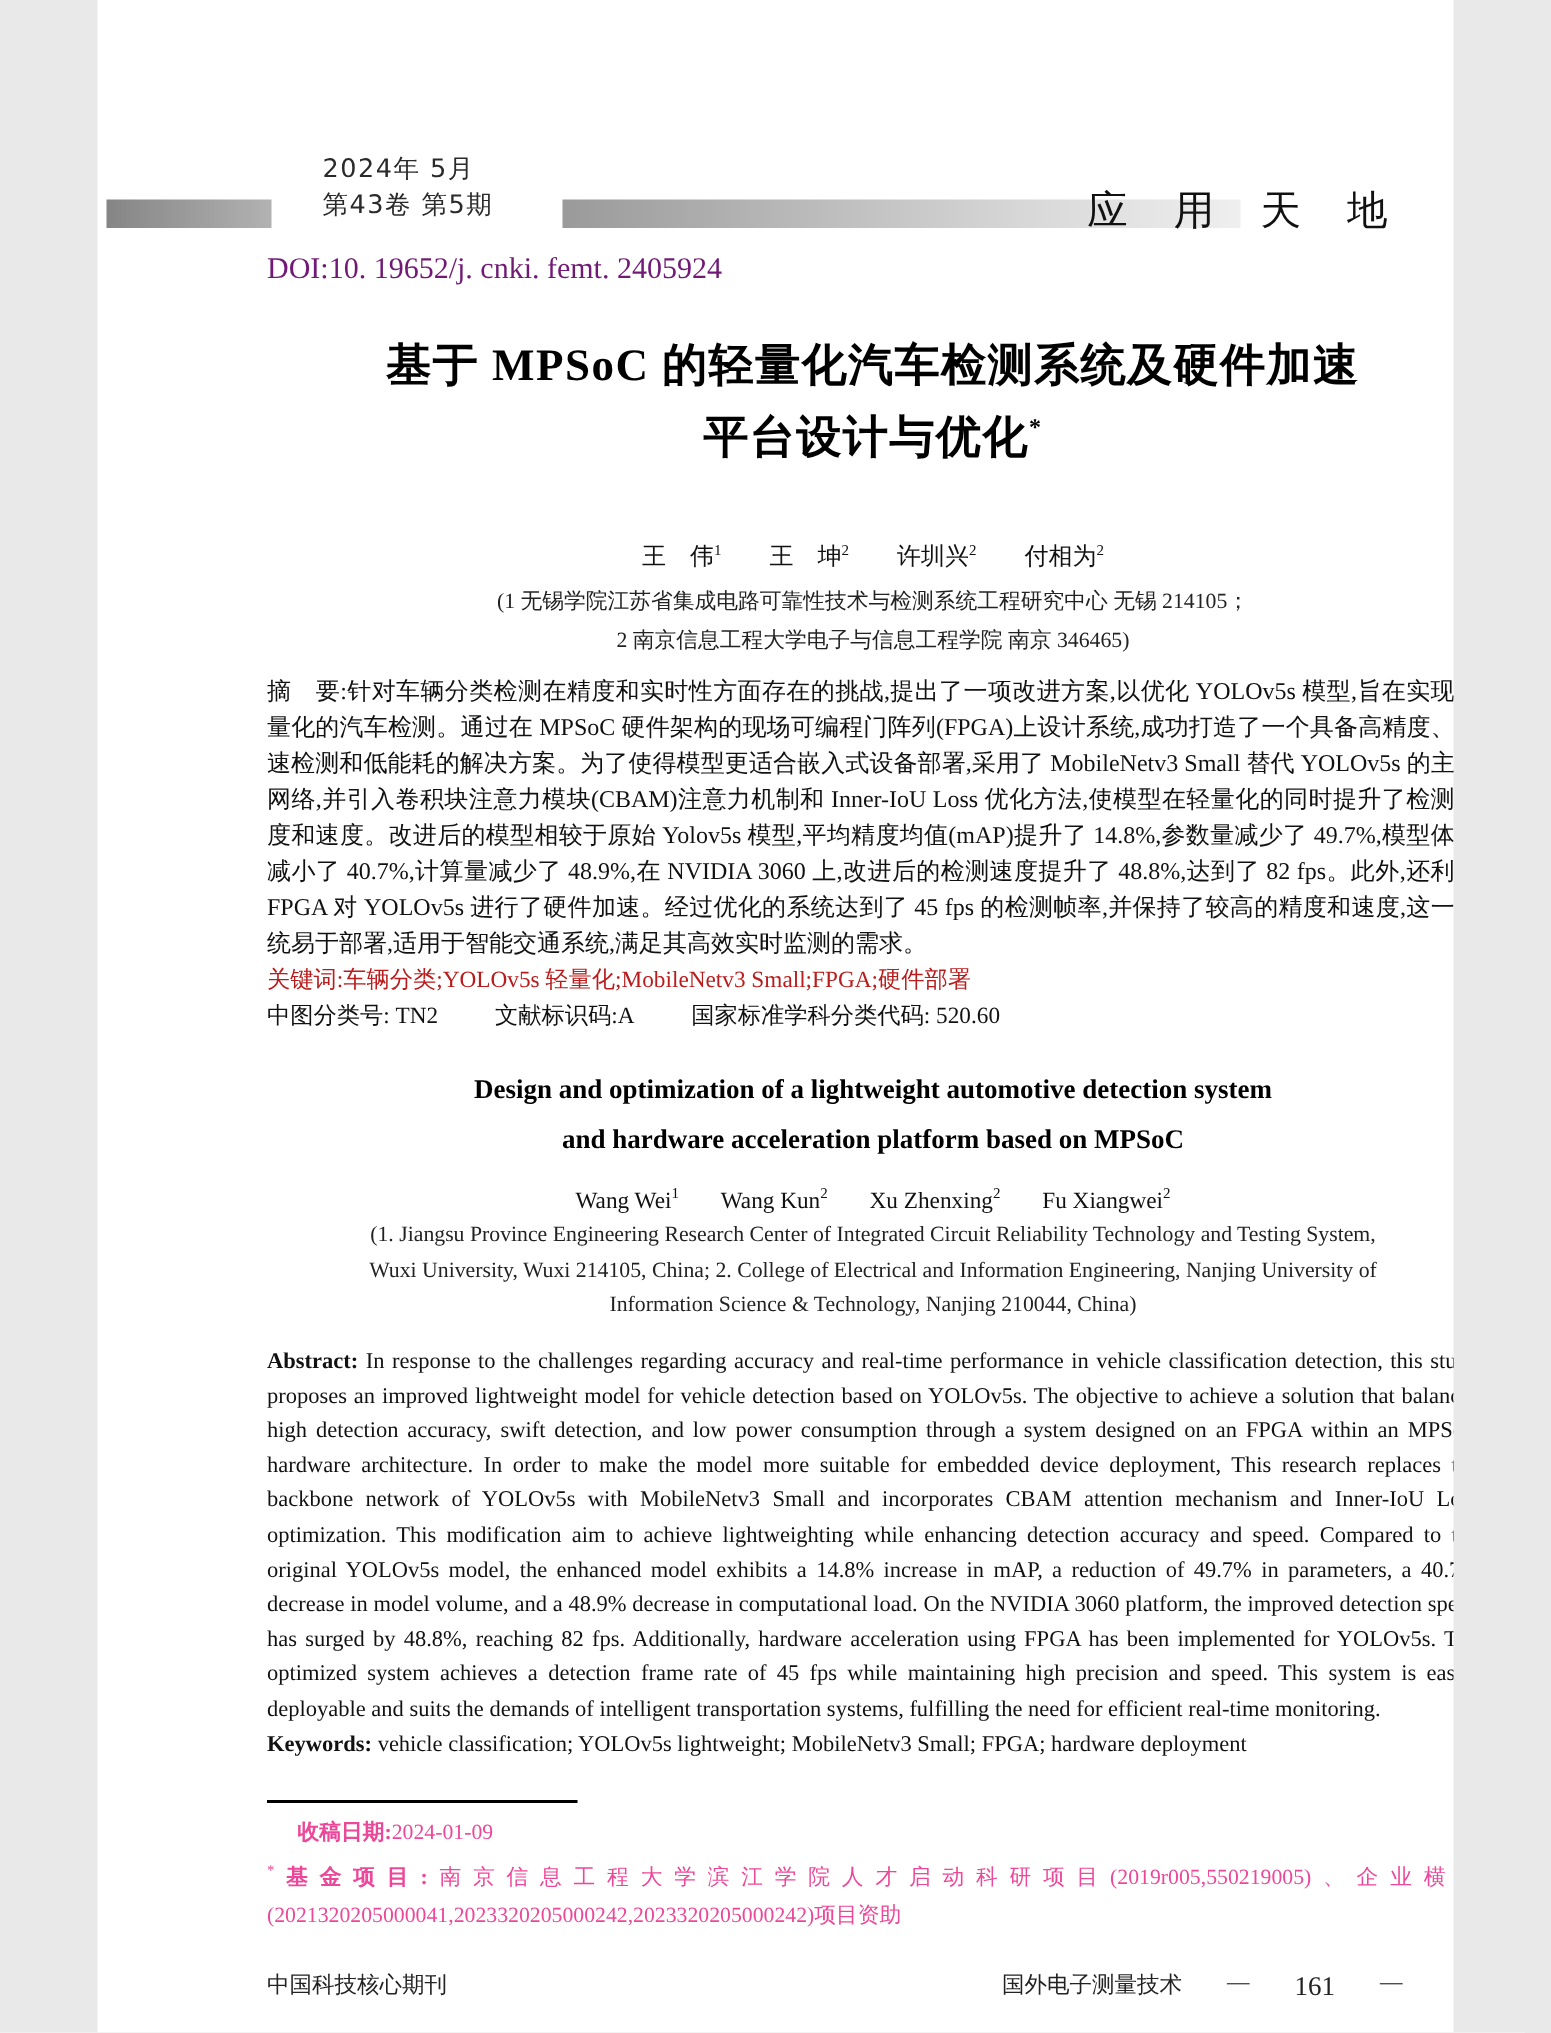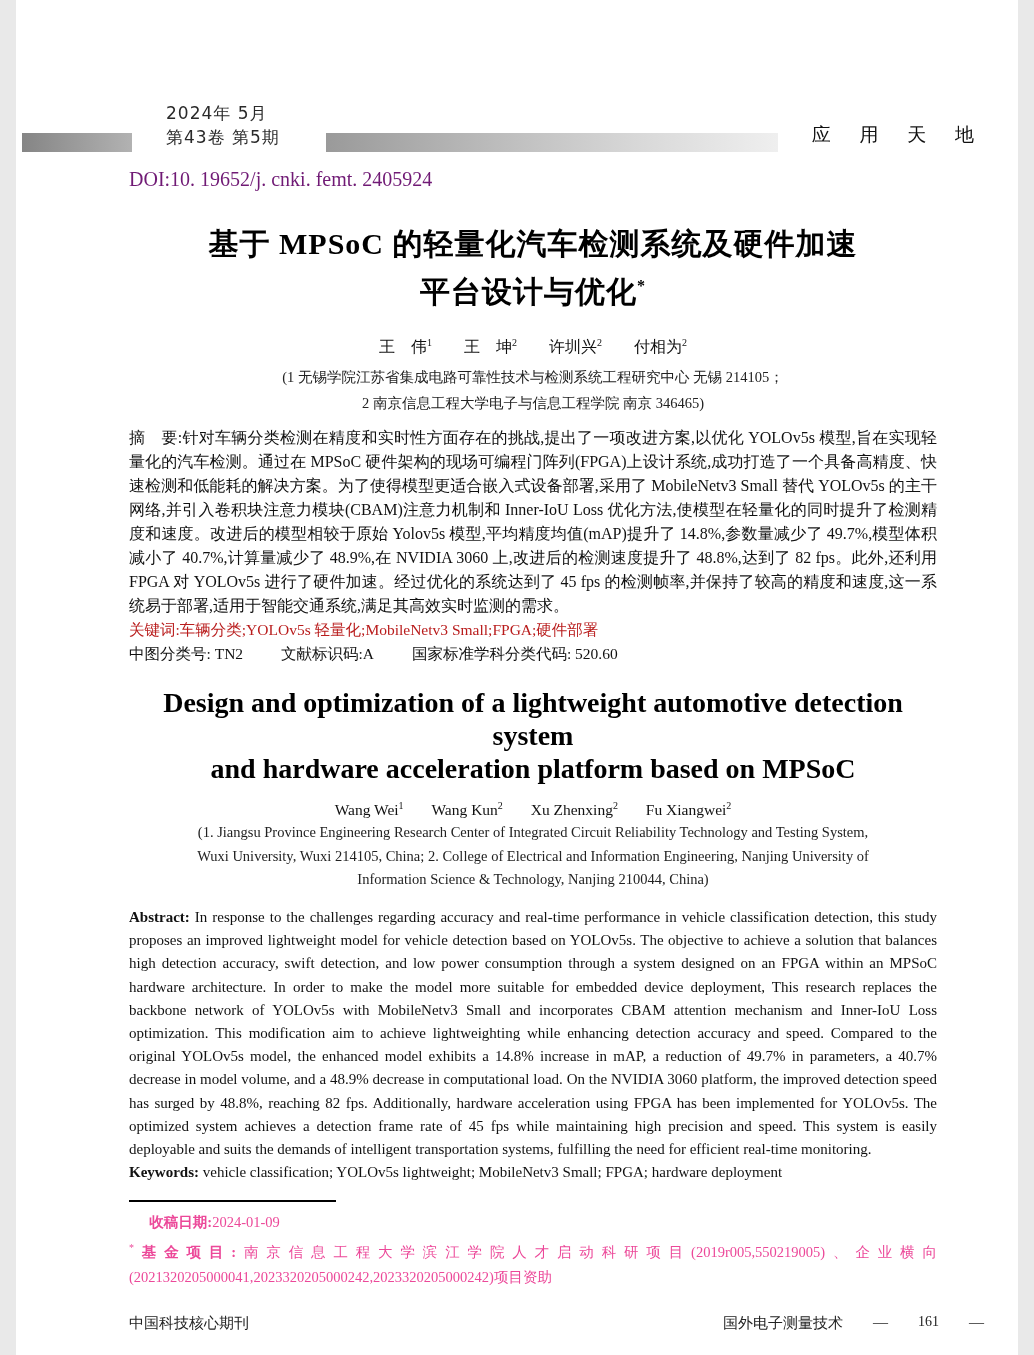--- a/index.html
+++ b/index.html
@@ -1,18 +1,18 @@
 <!DOCTYPE html>
 <html><head>
 <meta charset="utf-8">
 <style>
   html,body{margin:0;padding:0;background:#e9e9e9;}
   .page{
     position:relative;
-    width:1002px;height:1355px;
+    width:904px;height:1355px;
     margin:0 auto;
     background:#ffffff;
     font-family:"Liberation Serif","DejaVu Serif",serif;
     color:#1c1c1c;
     overflow:hidden;
   }
   
   .issue-block{
     position:absolute;left:150px;top:101px;
     font-family:"DejaVu Sans",sans-serif;
@@ -22,47 +22,47 @@
   .bar-left{
     position:absolute;left:6px;top:133px;width:110px;height:19px;
     background:linear-gradient(to right,#858585,#b2b2b2);
   }
   .bar-mid{
     position:absolute;left:310px;top:133px;width:452px;height:19px;
     background:linear-gradient(to right,#9a9a9a,#d9d9d9 70%,#efefef);
   }
   .banner{
     position:absolute;right:32px;top:122px;
-    font-size:19px;letter-spacing:12px;color:#111;
+    font-size:27px;letter-spacing:12px;color:#111;
     font-weight:500;white-space:nowrap;
   }
   .doi{position:absolute;left:113px;top:168px;font-size:20px;color:#701a75;text-align:right;}
   
   .main{position:absolute;left:113px;top:215px;width:808px;}
   .cn-title{
     margin:8px 0 0 0;text-align:center;
     font-size:30px;line-height:42px;font-weight:bold;color:#000;
     letter-spacing:1px;
   }
   .cn-title sup{font-size:16px;}
-  .authors{margin-top:24px;text-align:center;font-size:16px;color:#111;}
+  .authors{margin-top:48px;text-align:center;font-size:16px;color:#111;}
   .author{margin:0 14px;}
   .author sup{font-size:10px;}
   .affil-cn{margin-top:6px;text-align:center;font-size:14.5px;line-height:26px;color:#222;}
   .abs-cn{
     margin:10px 0 0 0;text-align:justify;
     font-size:16px;line-height:24px;color:#111;
   }
   .abs-cn b,.kw-cn b,.cls b{font-weight:normal;}
   .kw-cn{margin:0;text-align:left;font-size:15.5px;line-height:24px;color:#b91c1c;}
   .cls{margin:0;font-size:15.5px;line-height:24px;color:#111;}
   .cls .cls-item{margin-right:34px;}
   .en-title{
     margin:20px 0 0 0;text-align:center;
-    font-size:28px;line-height:33px;font-weight:bold;color:#000;font-family:Liberation Serif, serif;
+    font-size:18px;line-height:33px;font-weight:bold;color:#000;font-family:Liberation Serif, serif;
   }
   .authors-en{margin-top:15px;text-align:center;font-size:15.5px;color:#111;}
   .author-en{margin:0 12px;}
   .author-en sup{font-size:10px;}
   .affil-en{margin-top:2px;text-align:center;font-size:14.5px;line-height:23.5px;color:#222;}
   .abs-en{
     margin:14px 0 0 0;text-align:justify;
     font-size:15px;line-height:23.2px;color:#111;
   }
   .abs-en b,.kw-en b{font-weight:bold;}
@@ -74,21 +74,21 @@
   .received b,.fund b{font-weight:bold;}
   .fund{margin:0;text-align:justify;}
   .fund sup{font-size:10px;}
   
   .page-footer{
     position:absolute;left:113px;right:34px;top:1314px;
     display:flex;justify-content:space-between;align-items:baseline;
     font-size:15px;color:#222;
   }
   .folio{display:flex;align-items:flex-start;gap:30px;}
-  .folio .pageno{font-size:14px;}
+  .folio .pageno{font-size:18px;}
 </style>
 </head>
 <body>
 
 <div class="page">
 
   <div class="issue-block">
     <div>2024年 5月</div>
     <div>第43卷 第5期</div>
   </div>

